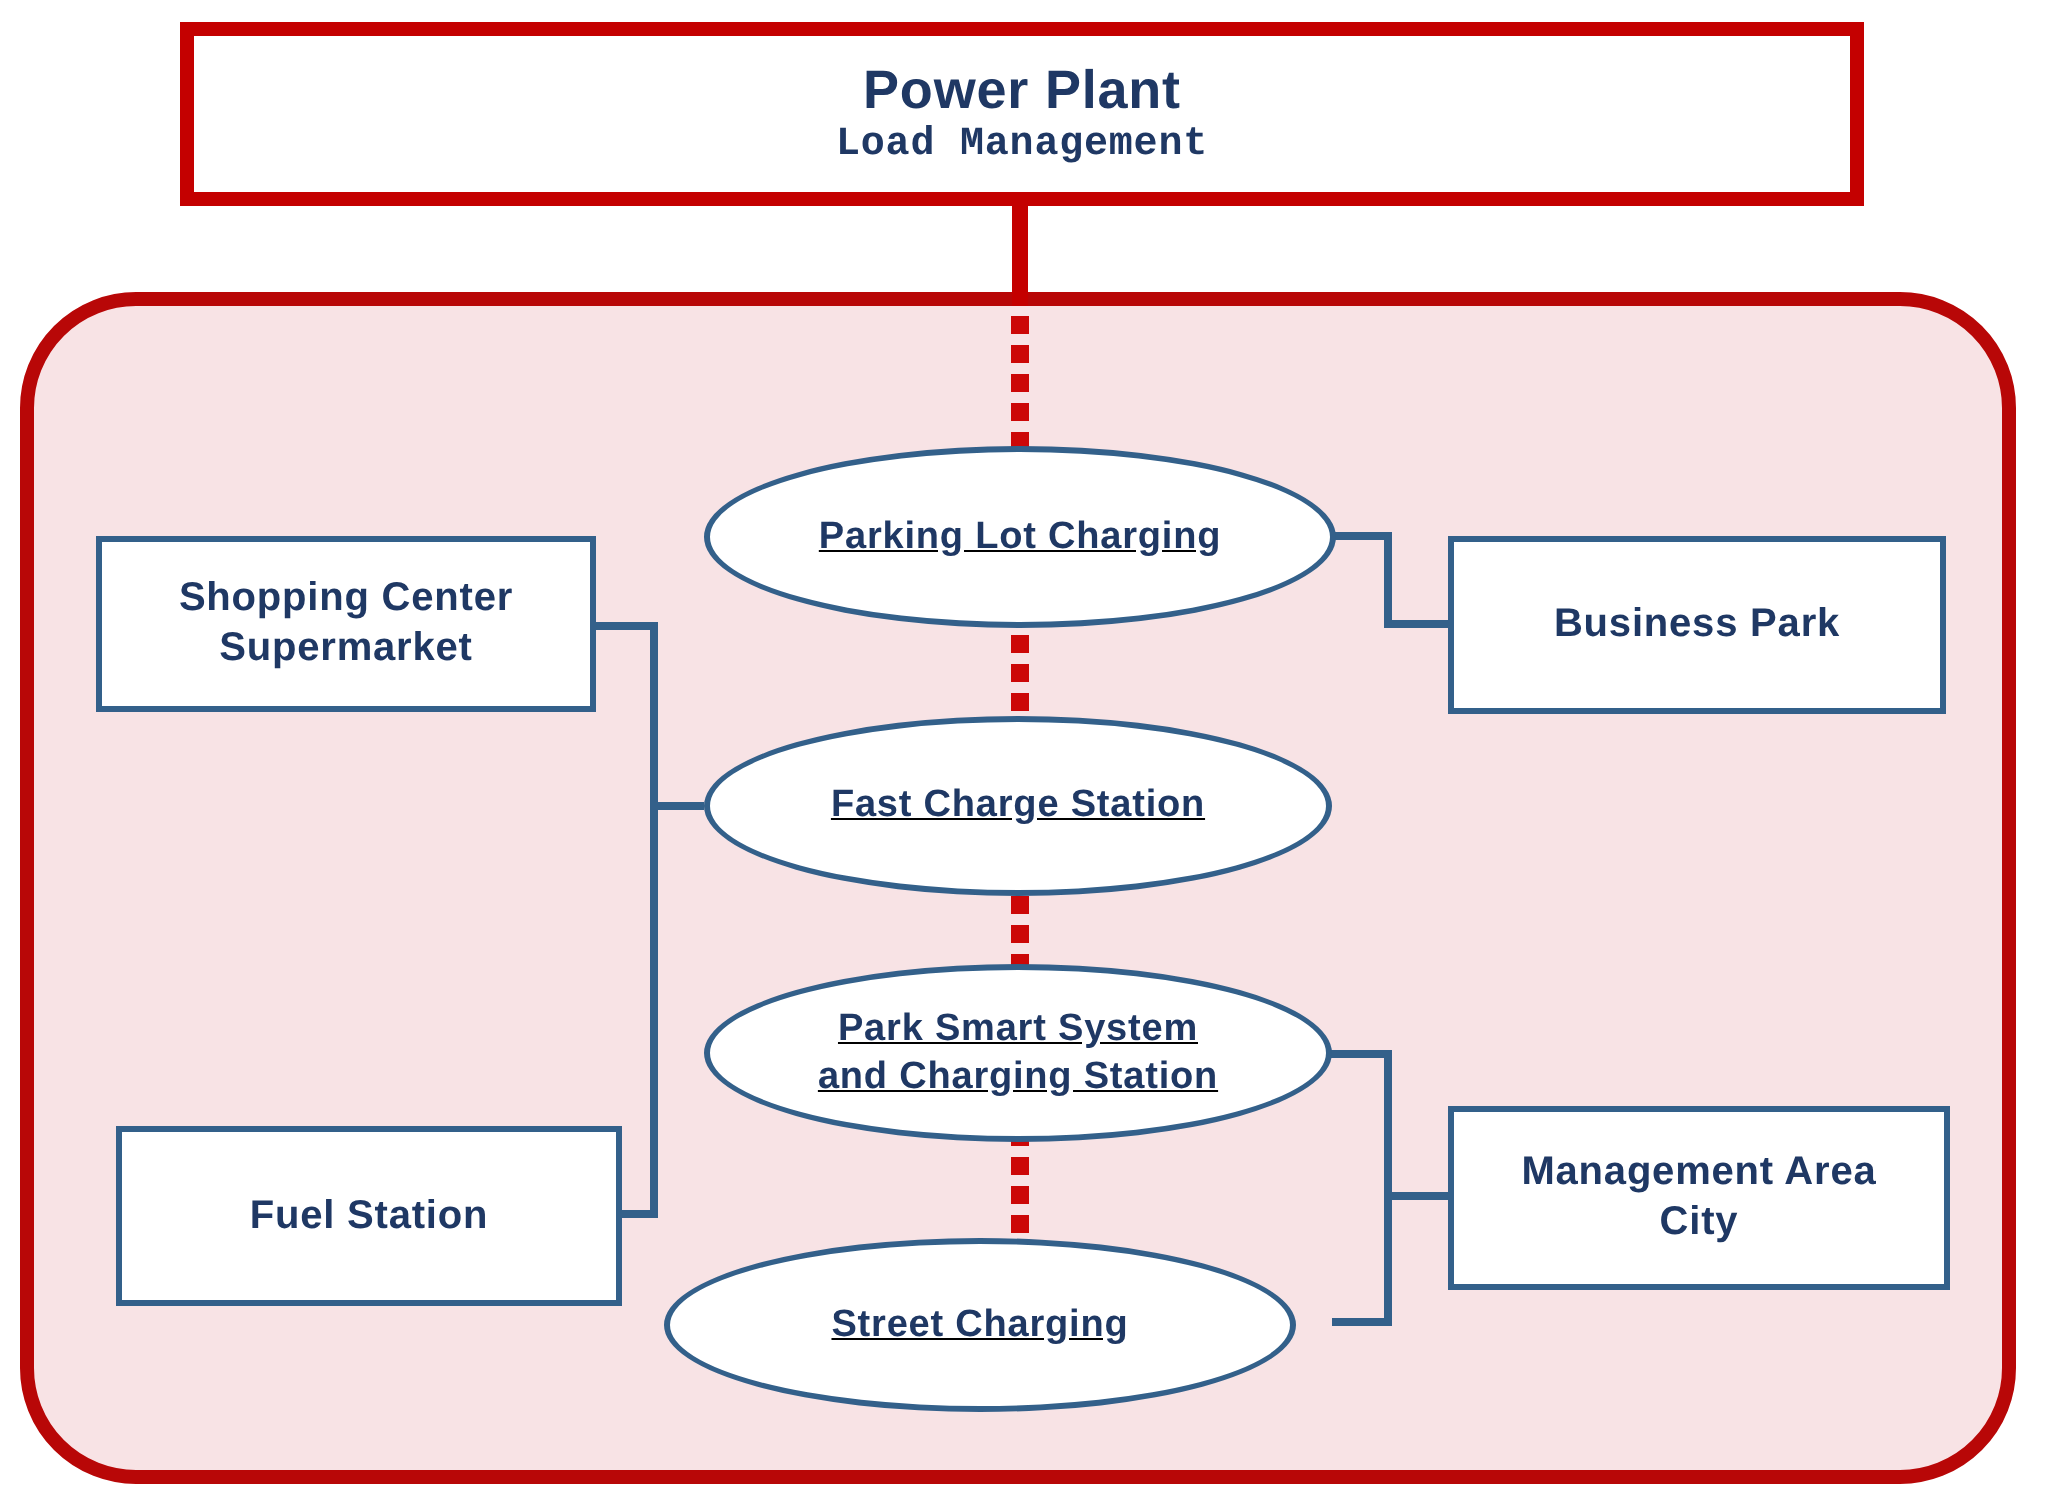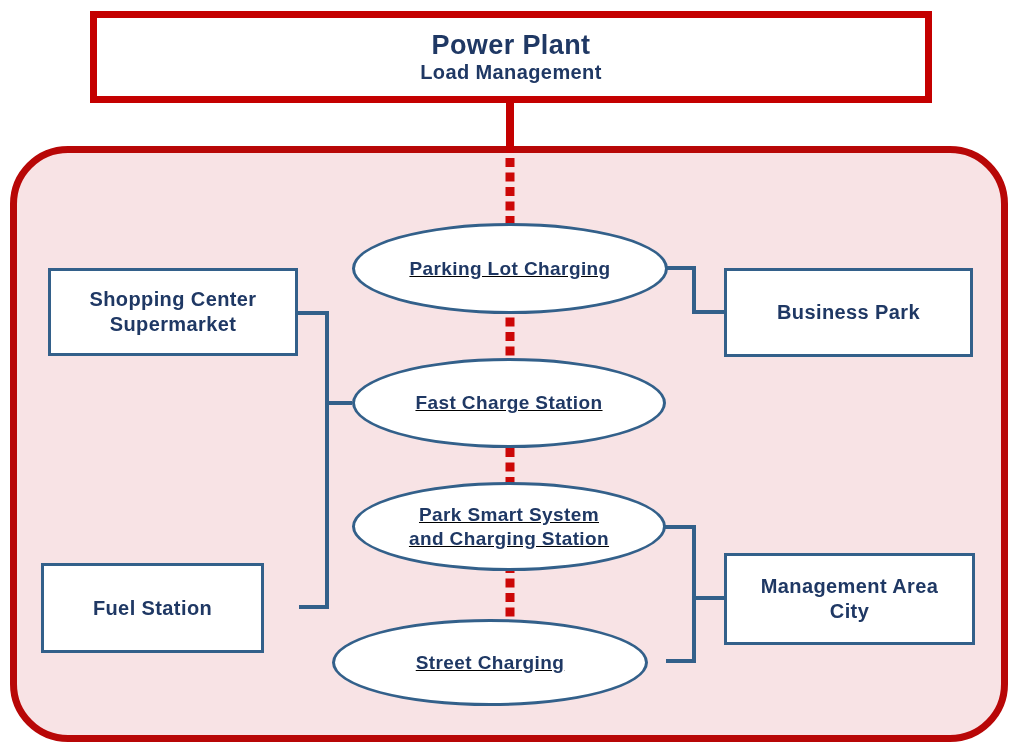--- a/index.html
+++ b/index.html
@@ -16,21 +16,21 @@
     font-family:"Liberation Sans",sans-serif;overflow:hidden;padding-left:34px;
   }
   .node-text{color:var(--navy-text);font-weight:bold;text-align:center;letter-spacing:.4px;}
   
   .root-box{
     position:absolute;left:90px;top:11px;width:842px;height:92px;
     box-sizing:border-box;border:7px solid var(--red-accent);background:#FFFFFF;
     display:flex;flex-direction:column;align-items:center;justify-content:center;gap:3px;
   }
   .root-title{font-size:27px;line-height:1.05;}
-  .root-subtitle{font-size:20px;line-height:1.05;}
+  .root-subtitle{font-size:20px;line-height:1.05;font-family:Liberation Mono, monospace;}
   
   .container-region{
     position:absolute;left:10px;top:146px;width:998px;height:596px;
     box-sizing:border-box;border:7px solid var(--container-border);
     border-radius:58px;background:var(--container-fill);
   }
   .lines-layer{position:absolute;left:0;top:0;width:1024px;height:756px;pointer-events:none;}
   
   .ellipse-node{
     position:absolute;box-sizing:border-box;border:3px solid var(--node-border);
@@ -88,21 +88,21 @@
 
   <div class="ellipse-node" style="left:332px;top:619px;width:316px;height:87px;">
     <span class="node-text">Street Charging</span>
   </div>
 
   <div class="rect-node" style="left:48px;top:268px;width:250px;height:88px;">
     <span class="node-text">Shopping Center</span>
     <span class="node-text">Supermarket</span>
   </div>
 
-  <div class="rect-node" style="left:41px;top:563px;width:223px;height:90px;">
+  <div class="rect-node" style="left:58px;top:563px;width:253px;height:90px;">
     <span class="node-text">Fuel Station</span>
   </div>
 
   <div class="rect-node" style="left:724px;top:268px;width:249px;height:89px;">
     <span class="node-text">Business Park</span>
   </div>
 
   <div class="rect-node" style="left:724px;top:553px;width:251px;height:92px;">
     <span class="node-text">Management Area</span>
     <span class="node-text">City</span>

